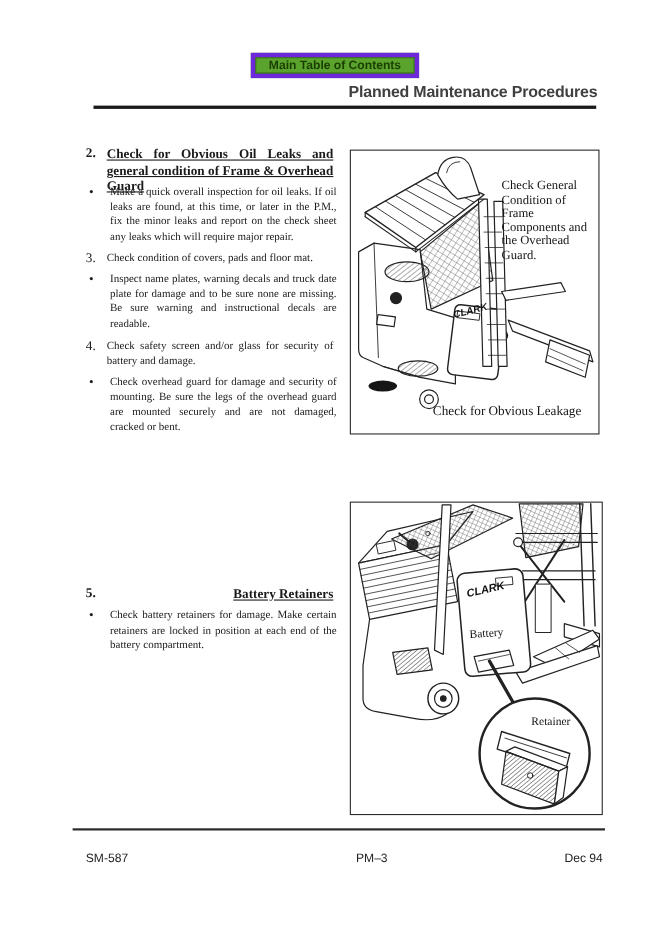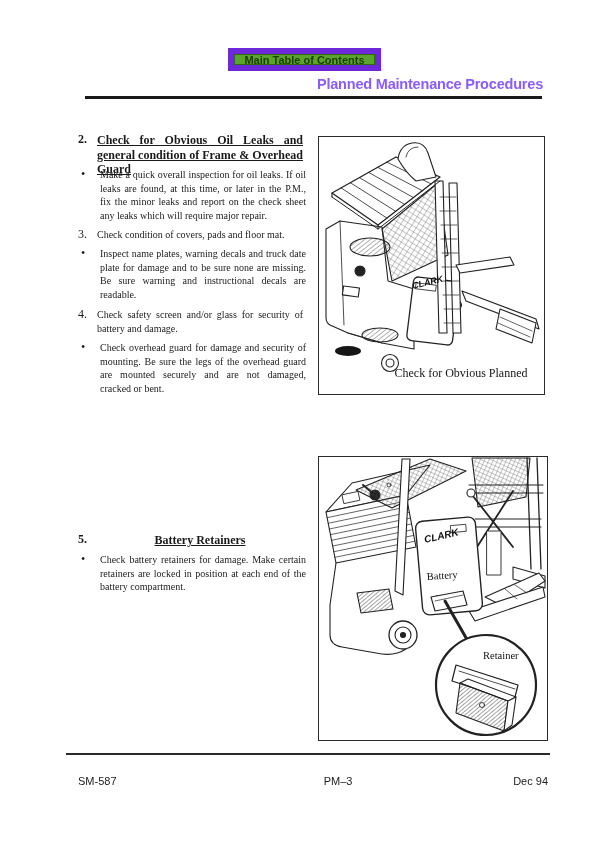--- a/index.html
+++ b/index.html
@@ -1,29 +1,29 @@
 <!DOCTYPE html>
 <html><head>
 <meta charset="utf-8">
 <style>
   html,body{margin:0;padding:0;}
   body{width:600px;height:849px;background:#ffffff;position:relative;overflow:hidden;
        font-family:"Liberation Serif", serif;color:#1a1a1a;}
 
   
   .toc-btn{position:absolute;left:228px;top:48px;width:153px;height:23px;
-    background:#5aa42d;border:6px solid #6d28d9;box-sizing:border-box;
+    background:#5aa42d;border:4px solid #6d28d9;box-sizing:border-box;
     box-shadow:inset 0 0 0 1px #2f6b10;
     display:flex;align-items:center;justify-content:center;
     font-family:"Liberation Sans", sans-serif;font-weight:bold;font-size:11px;color:#1c3d00;
     cursor:pointer;}
 
   .page-title{position:absolute;top:76px;right:57px;
     font-family:"Liberation Sans", sans-serif;font-weight:bold;font-size:14.5px;
-    letter-spacing:-0.2px;color:#8b5cf6;}
+    letter-spacing:-0.2px;color:#404040;}
   .head-rule{position:absolute;left:85px;top:96px;width:457px;height:3px;background:#1a1a1a;}
 
   
   .col{position:absolute;left:78px;top:0;width:234px;}
   .block{position:absolute;display:flex;}
   .marker{width:19px;flex:none;font-size:12px;line-height:13.5px;}
   .btxt{width:206px;font-size:10px;line-height:13.5px;text-align:justify;}
   .bhead{width:206px;font-size:12px;line-height:14.5px;font-weight:bold;
          text-decoration:underline;text-underline-offset:1px;text-align:justify;}
 
@@ -82,21 +82,21 @@
       <div class="btxt">Check safety screen and/or glass for security of battery and damage.</div>
     </div>
 
     <div class="block" style="top:341px;">
       <div class="marker" style="padding-left:3px">•</div>
       <div class="btxt">Check overhead guard for damage and security of mounting. Be sure the legs of the overhead guard are mounted securely and are not damaged, cracked or bent.</div>
     </div>
 
     <div class="block" style="top:533px;">
       <div class="marker" style="font-weight:bold">5.</div>
-      <div class="bhead" style="text-align:center">Battery Retainers</div>
+      <div class="bhead" style="text-align:right">Battery Retainers</div>
     </div>
 
     <div class="block" style="top:553px;">
       <div class="marker" style="padding-left:3px">•</div>
       <div class="btxt">Check battery retainers for damage. Make certain retainers are locked in position at each end of the battery compartment.</div>
     </div>
   </div>
 
   <div class="figbox" id="fig1">
     <svg width="224" height="256" viewBox="0 0 224 256">
@@ -153,21 +153,22 @@
           <path d="M22.1,50.9 L67.9,81.1 M31.3,45.7 L76.7,74.3 M40.4,40.6 L85.6,67.4 M49.6,35.4 L94.4,60.6 M58.7,30.3 L103.3,53.7 M67.9,25.1 L112.1,46.9" stroke-width="0.8"></path>
           <path d="M13,60 L59,92 L121,44" stroke-width="1"></path>
           <path d="M13,56 L13,60 M59,88 L59,92"></path>
         </g>
 
         <path d="M79,22 Q81,8 93,6 Q105,4 109,16 L117,40 L97,44 Q87,36 79,22 Z" fill="#fff"></path>
         <path d="M87,20 Q89,10 99,10" stroke-width="0.8"></path>
       </g>
       <text x="94" y="152" transform="rotate(-14 94 152)" font-family="Liberation Sans, sans-serif" font-size="9" font-weight="bold" font-style="italic" fill="#111">CLARK</text>
     </svg>
-    <div class="fig-caption">Check for Obvious Planned</div>
+    <div class="fig-label">Check General Condition of Frame Components and the Overhead Guard.</div>
+    <div class="fig-caption">Check for Obvious Leakage</div>
   </div>
 
   <div class="figbox" id="fig2">
     <svg width="227" height="282" viewBox="0 0 227 282">
       <defs>
         <pattern id="mesh2" width="4" height="4" patternUnits="userSpaceOnUse" patternTransform="rotate(24)">
           <path d="M0 0H4M0 0V4" stroke="#444" stroke-width="0.6"></path>
         </pattern>
         <pattern id="hatch2" width="3" height="3" patternUnits="userSpaceOnUse" patternTransform="rotate(-40)">
           <path d="M0 0H3" stroke="#333" stroke-width="0.9"></path>

